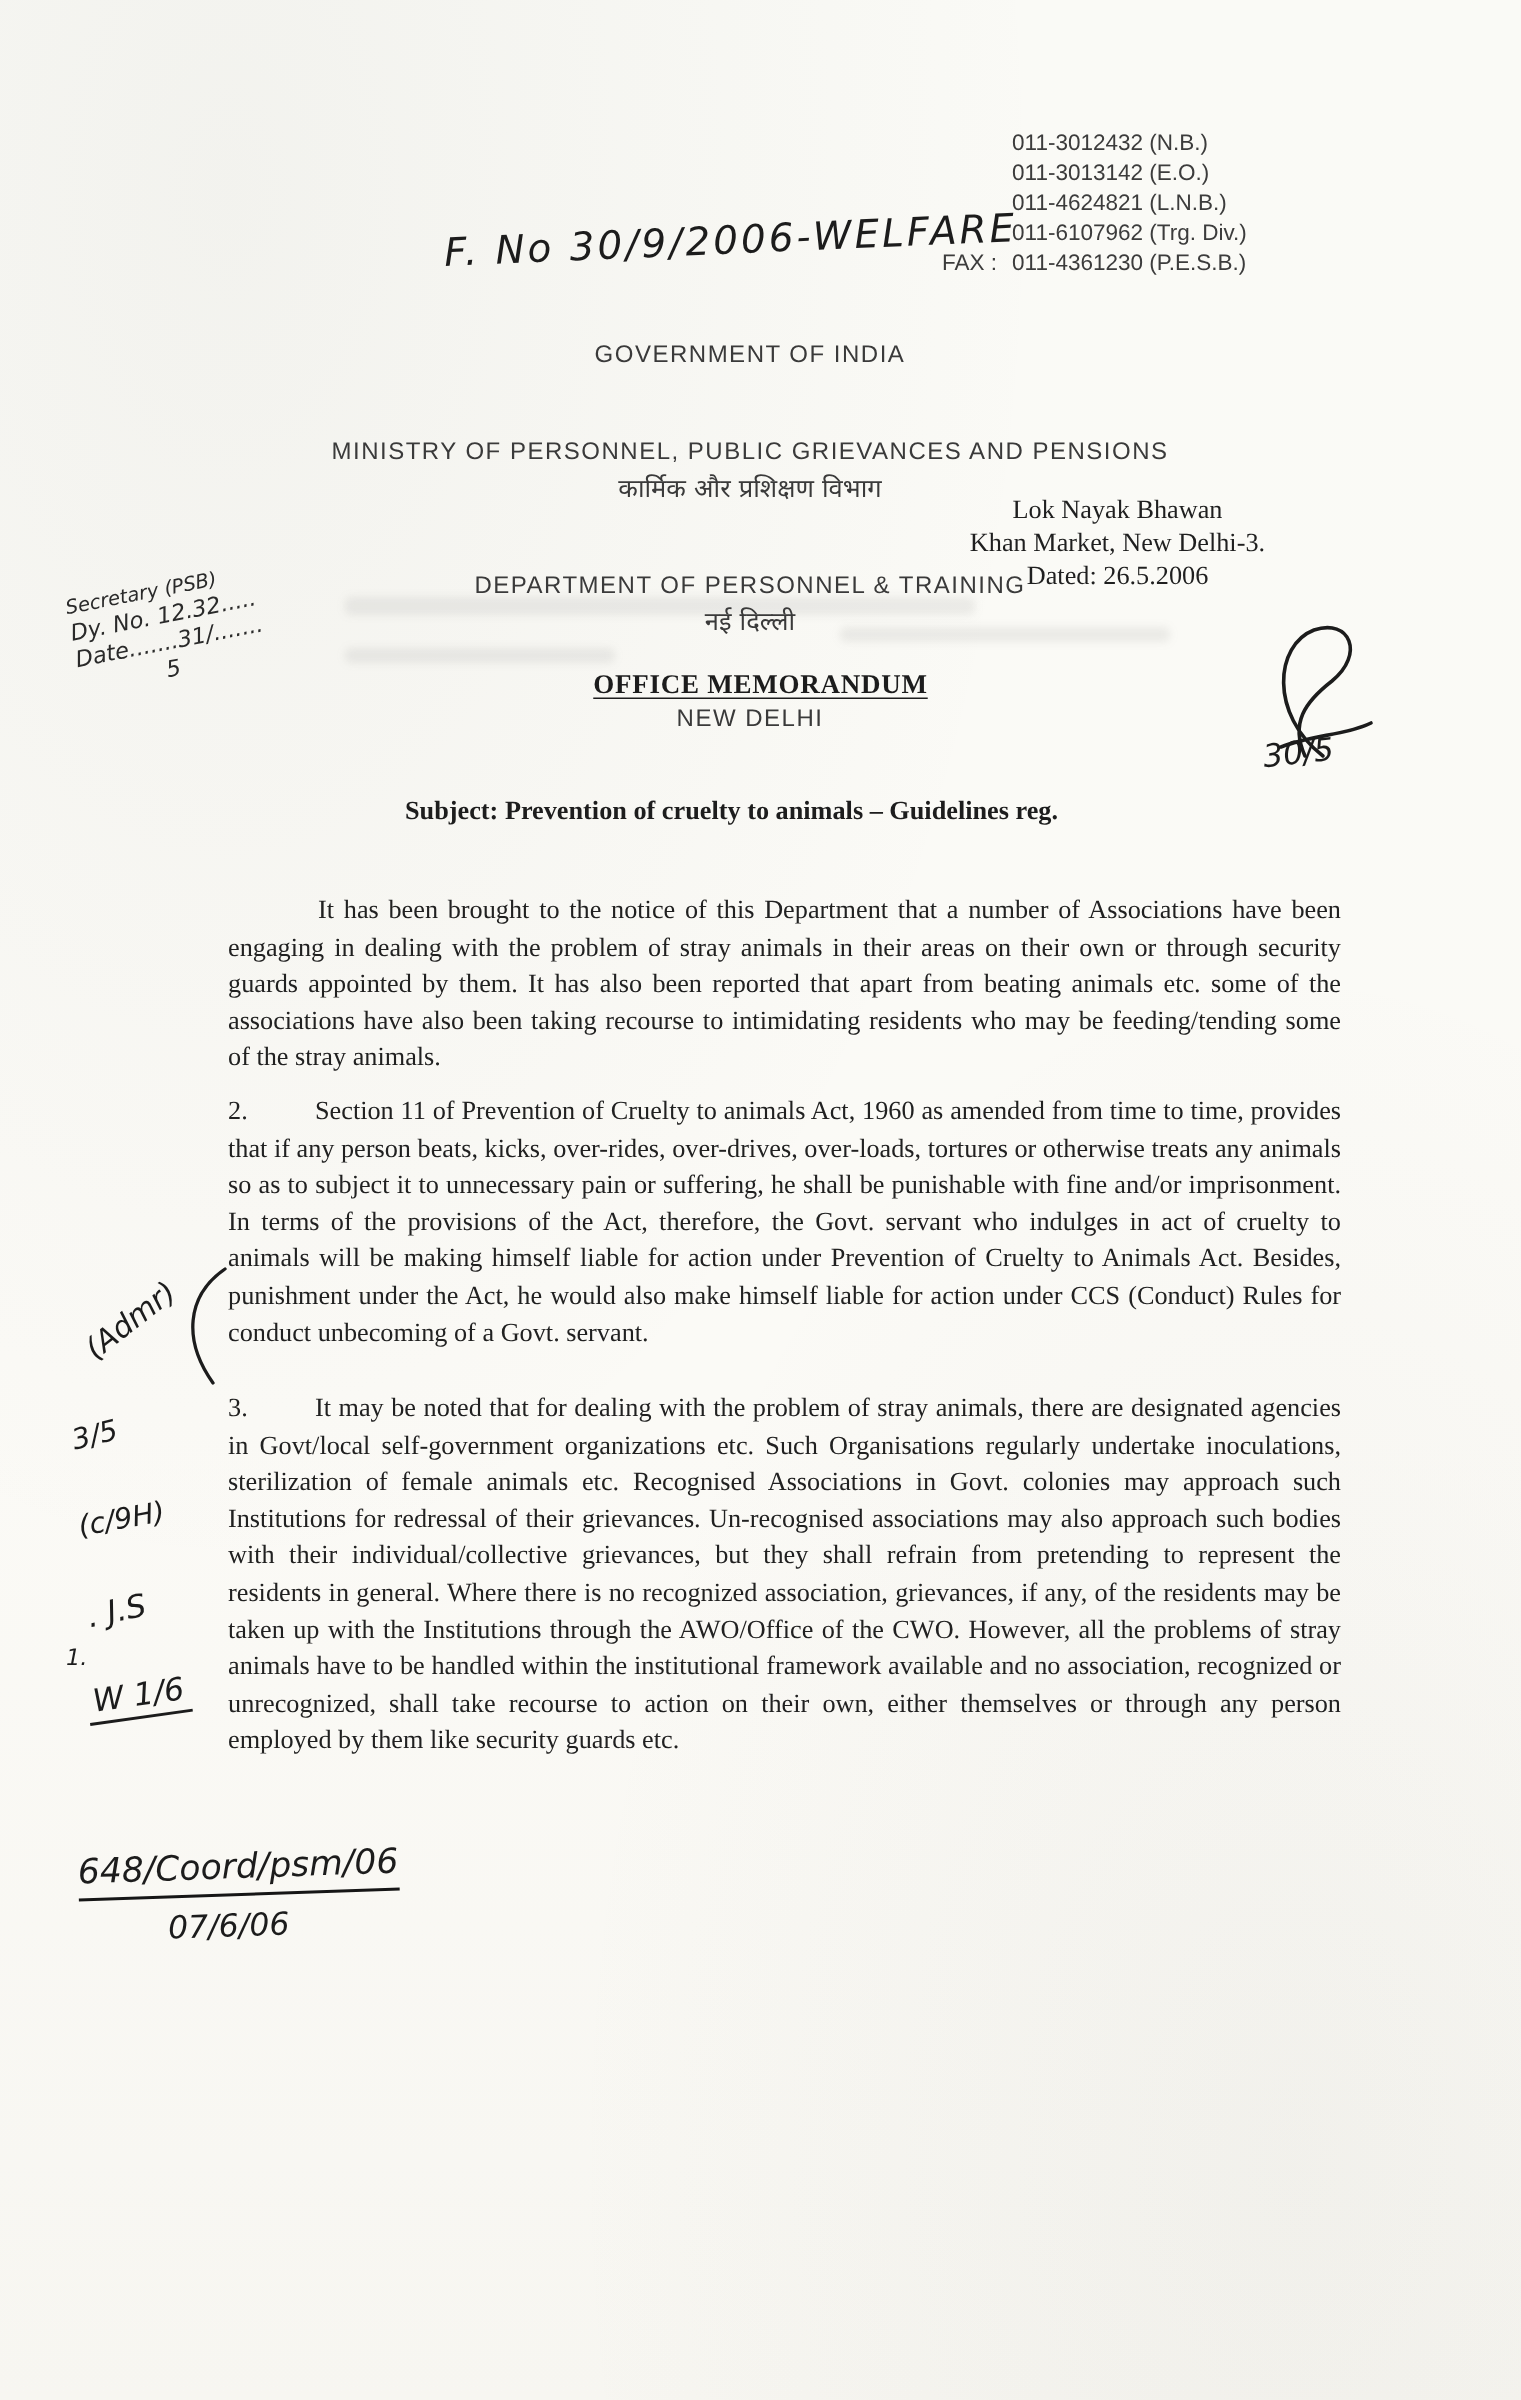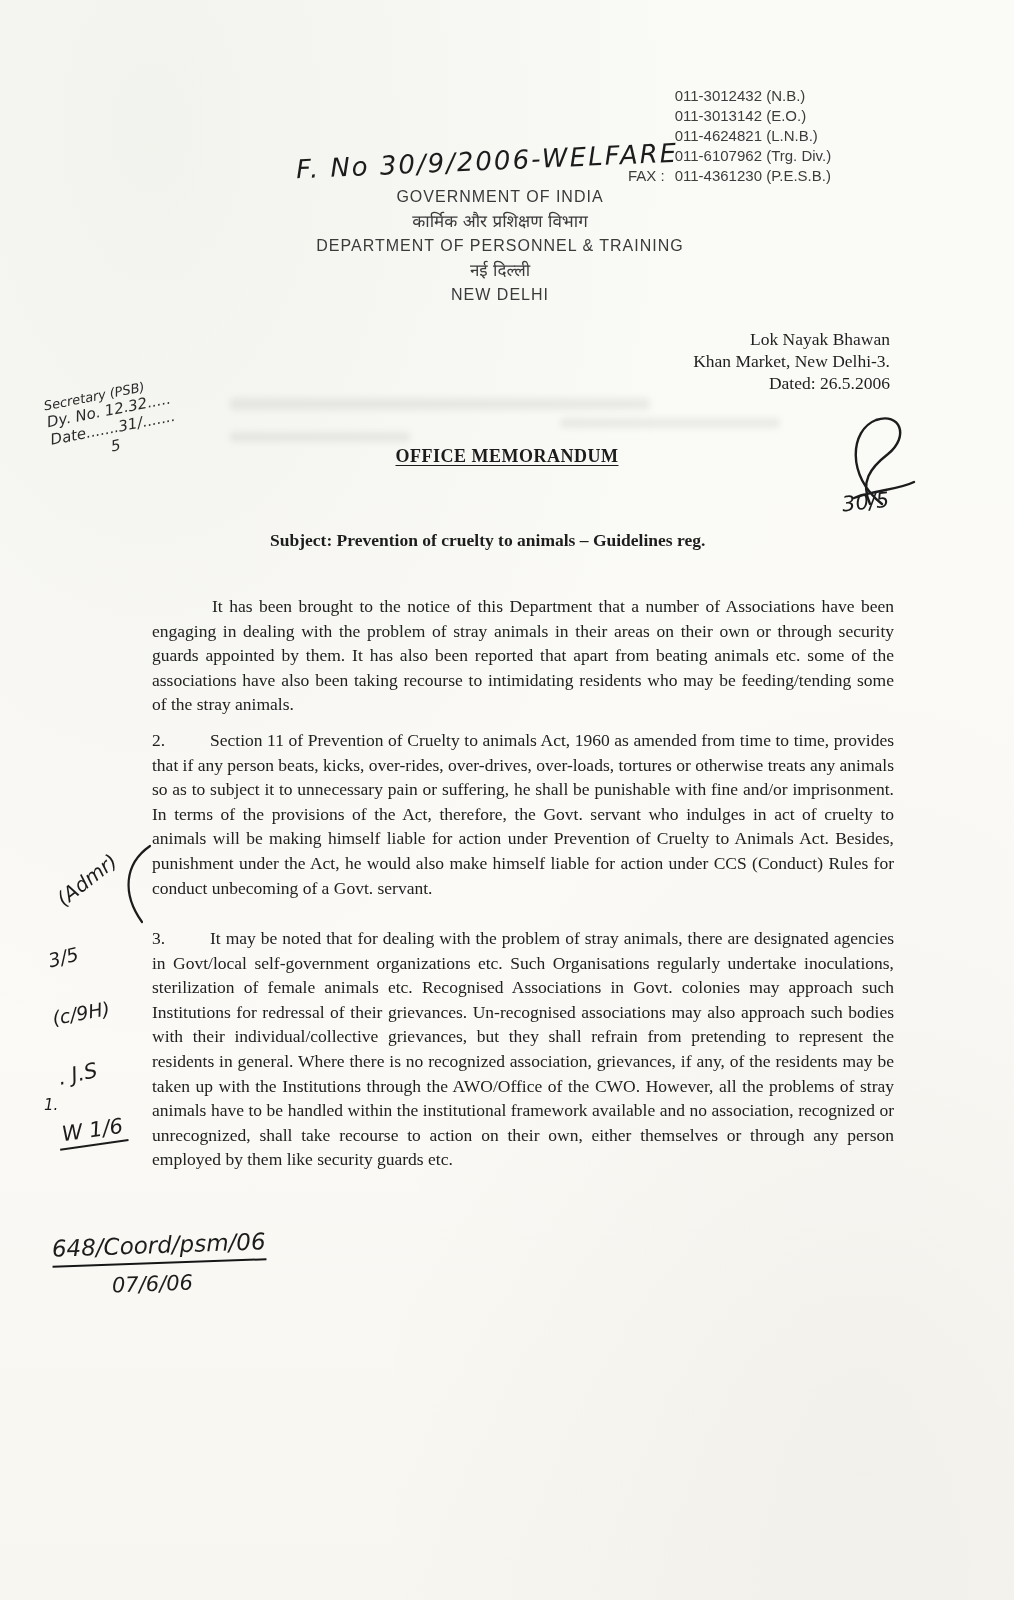--- a/index.html
+++ b/index.html
@@ -35,25 +35,25 @@
     font-size:26px; letter-spacing:2px;
     transform:rotate(-2.5deg);
     white-space:nowrap;
   }
   
   .letterhead {
     position:absolute; left:110px; top:184px; width:780px;
     text-align:center; color:#3a3a3a;
   }
   .lh-hindi { font-family:"DejaVu Sans", sans-serif; font-size:17px; line-height:24px; }
-  .lh-en    { font-family:"Liberation Sans", sans-serif; font-size:16px; line-height:25px; letter-spacing:1px; }
+  .lh-en    { font-family:"Liberation Sans", sans-serif; font-size:16px; line-height:25px; letter-spacing:1px;margin-top:40px; }
   
   .address-block {
     position:absolute; left:600px; top:328px; width:290px;
-    text-align:right;
+    text-align:center;
     font-size:17.5px; line-height:22px; color:#1f1f1f;
   }
   
   .stamp {
     position:absolute; left:48px; top:386px;
     transform:rotate(-11deg);
     color:#2a2a2a;
   }
   .stamp .s1 { font-size:13px; }
   .stamp .s2, .stamp .s3 { font-size:15px; }
@@ -133,20 +133,21 @@
       <div>011-4624821 (L.N.B.)</div>
       <div>011-6107962 (Trg. Div.)</div>
       <div>011-4361230 (P.E.S.B.)</div>
     </div>
   </div>
 
   <div class="hand file-no">F. No 30/9/2006-WELFARE</div>
 
   <div class="letterhead">
     <div class="lh-en">GOVERNMENT OF INDIA</div>
+    <div class="lh-en">MINISTRY OF PERSONNEL, PUBLIC GRIEVANCES AND PENSIONS</div>
     <div class="lh-hindi">कार्मिक और प्रशिक्षण विभाग</div>
     <div class="lh-en">DEPARTMENT OF PERSONNEL &amp; TRAINING</div>
     <div class="lh-hindi">नई दिल्ली</div>
     <div class="lh-en">NEW DELHI</div>
   </div>
 
   <div class="address-block">
     <div>Lok Nayak Bhawan</div>
     <div>Khan Market, New Delhi-3.</div>
     <div>Dated: 26.5.2006</div>

